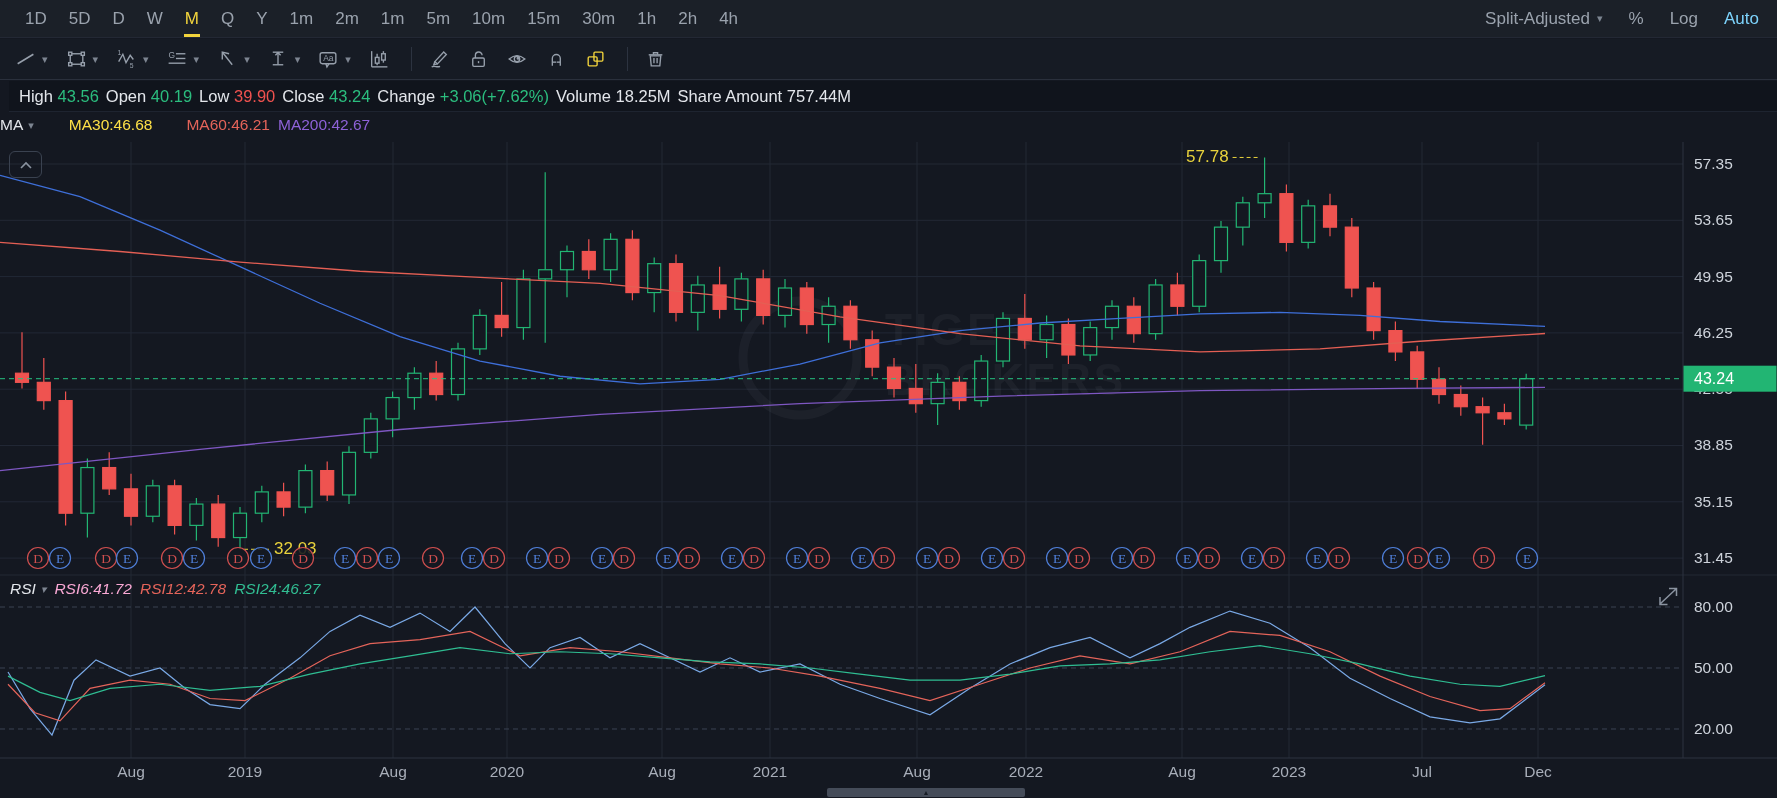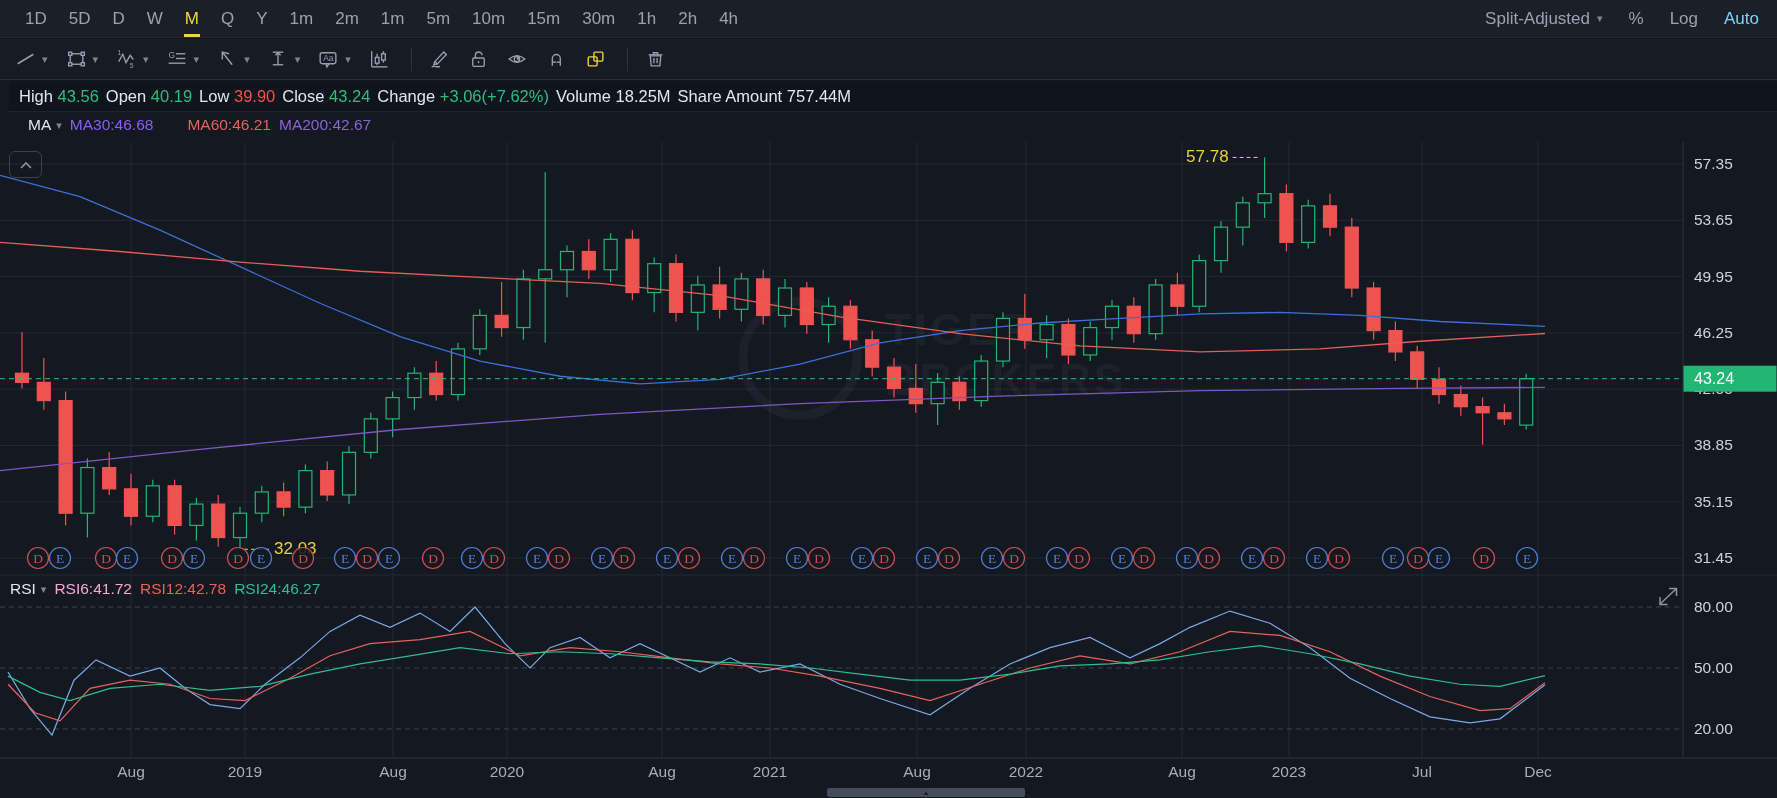--- a/index.html
+++ b/index.html
@@ -37,22 +37,22 @@
   .ohlc .item{margin-right:7px;white-space:nowrap;}
   .ohlc .lab{color:#e3e6eb;}
   .val-up{color:#2bbd7e;}
   .val-down{color:#f0524f;}
   .val-plain{color:#e3e6eb;}
 
   
   .ind-row{position:absolute;display:flex;align-items:center;gap:8px;font-size:15.5px;z-index:3;}
   .ind-title{color:#e3e6eb;cursor:pointer;display:flex;align-items:center;gap:5px;}
   .ind-item{white-space:nowrap;}
-  #ma-row{left:28px;top:116px;text-align:right;}
-  #rsi-row{left:10px;top:580px;}
+  #ma-row{left:0;top:116px;text-align:right;}
+  #rsi-row{left:10px;top:580px;font-style:italic;}
 
   
   #collapse-btn{position:absolute;left:9px;top:151px;width:33px;height:27px;background:transparent;
      border:1px solid #3a4250;border-radius:6px;color:#8a93a0;display:flex;align-items:center;
      justify-content:center;cursor:pointer;z-index:3;padding:0;}
   #hscroll{position:absolute;left:827px;top:788px;width:198px;height:9px;background:#454c59;
      border-radius:2px;cursor:pointer;display:flex;align-items:center;justify-content:center;z-index:3;}
   #hscroll .tri{font-size:7px;color:#171c25;line-height:1;}
 </style>
 </head>
@@ -534,21 +534,21 @@
       <span class="item"><span class="lab">Change</span> <span class="val-up">+3.06(+7.62%)</span></span>
       <span class="item"><span class="lab">Volume</span> <span class="val-plain">18.25M</span></span>
       <span class="item"><span class="lab">Share Amount</span> <span class="val-plain">757.44M</span></span>
     </div>
 
   <div class="ind-row" id="ma-row">
     <span class="ind-title">
       <span>MA</span>
       <span class="caret">▾</span>
     </span>
-  <span class="ind-item" style="color: #8b5cf6;">MA30:46.68</span>
+  <span class="ind-item" style="color: #fde047; margin-left: 27px;">MA30:46.68</span>
       <span class="ind-item" style="color: rgb(228, 100, 90); margin-left: 26px;">MA60:46.21</span>
       <span class="ind-item" style="color: rgb(142, 98, 216);">MA200:42.67</span>
     </div>
 
   <button id="collapse-btn">
     <svg width="14" height="10" viewBox="0 0 14 10">
       <polyline points="2,8 7,3 12,8" fill="none" stroke="currentColor" stroke-width="1.6"></polyline>
     </svg>
   </button>
 

